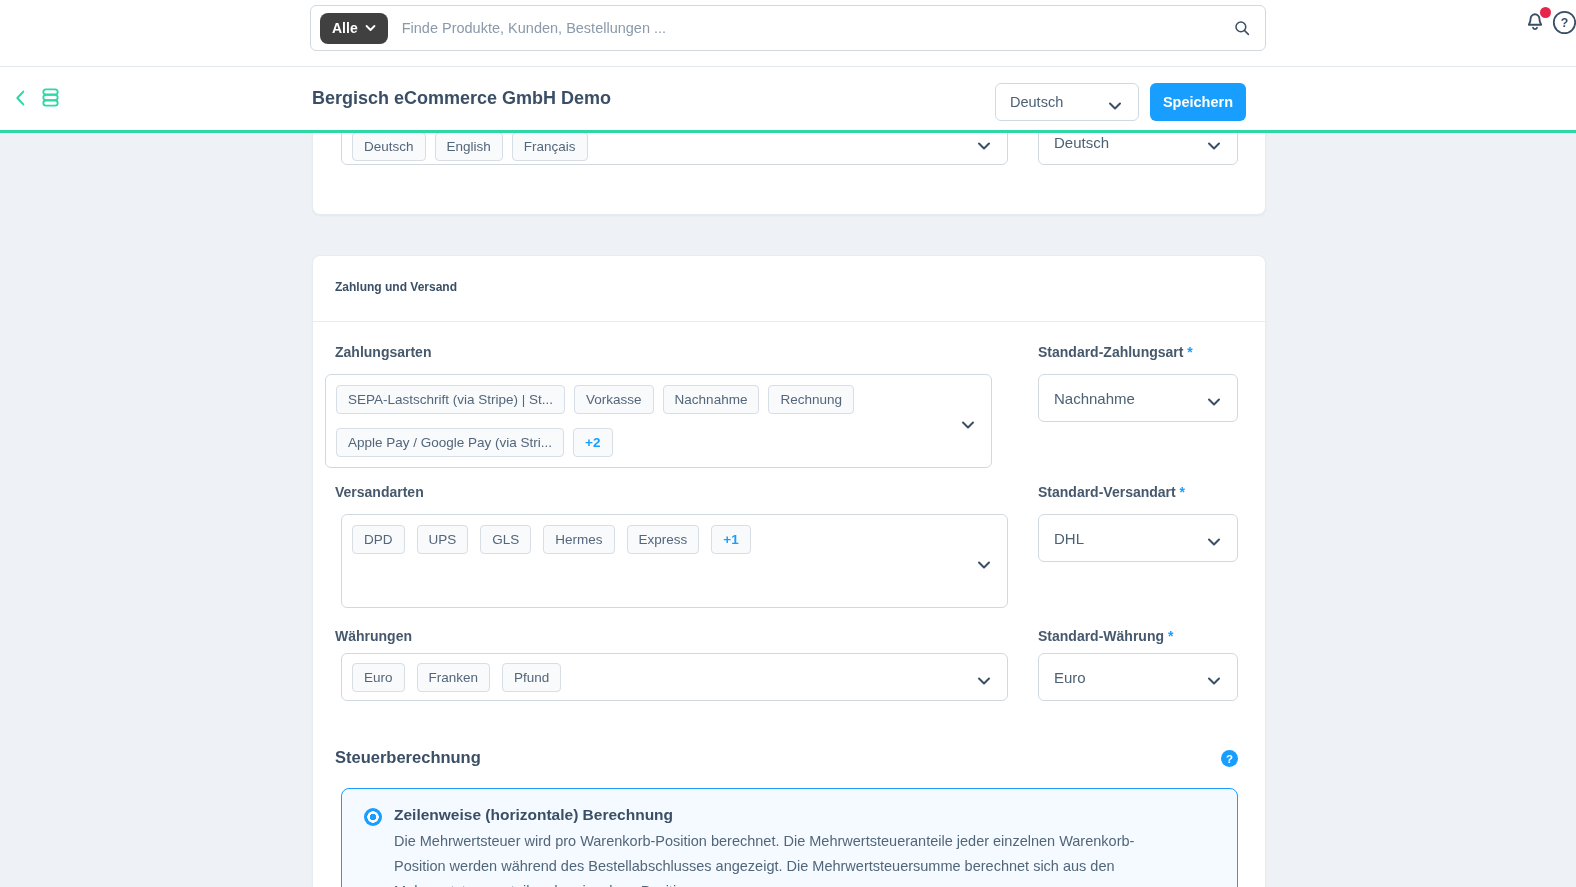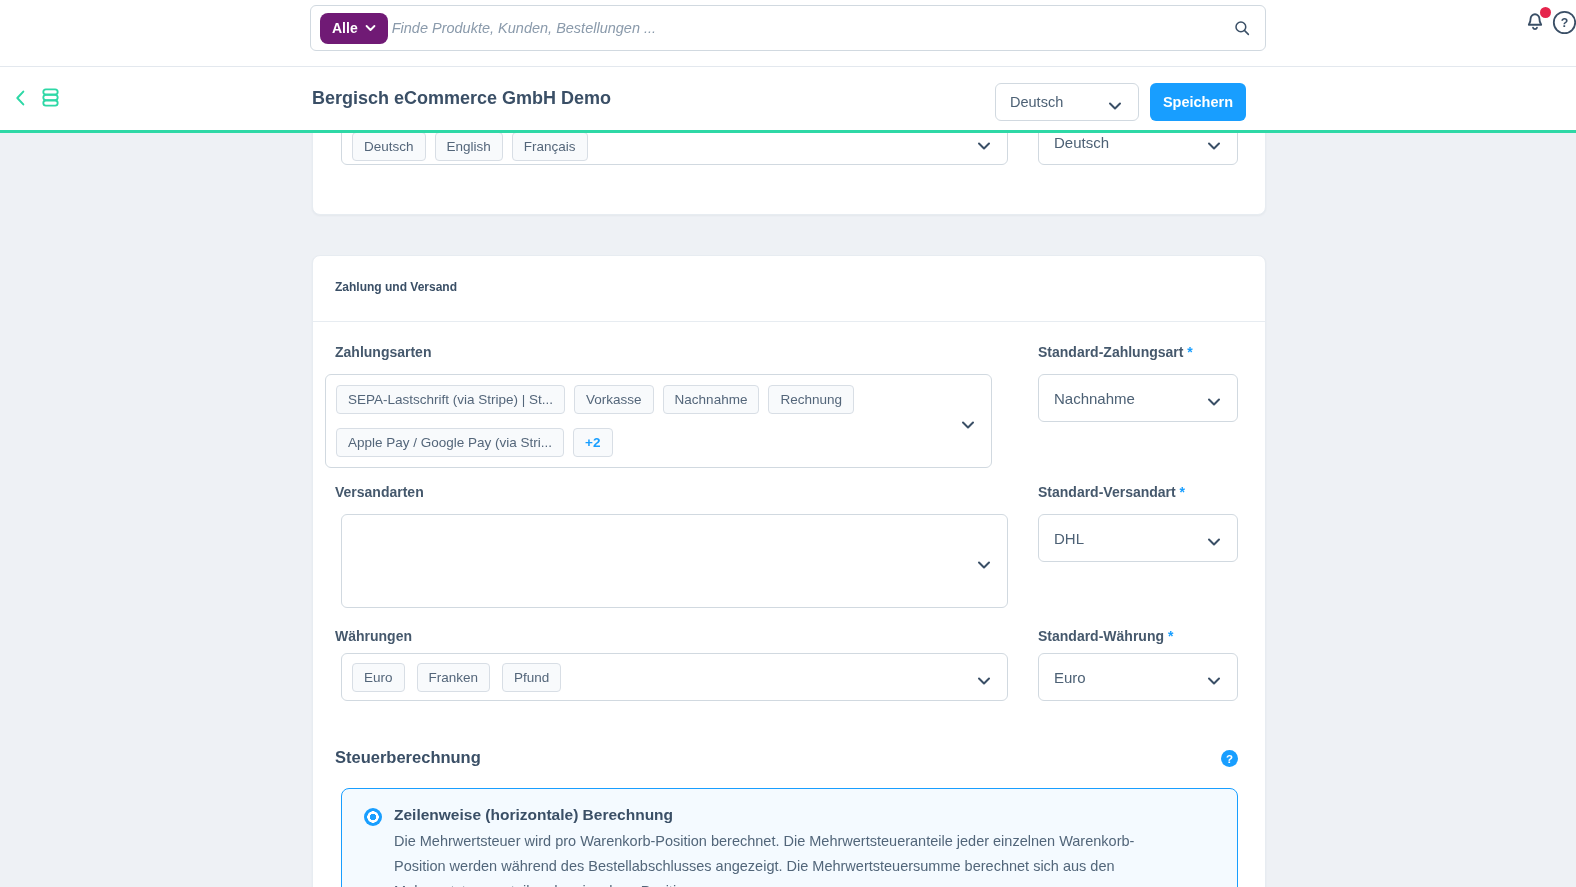--- a/index.html
+++ b/index.html
@@ -5,25 +5,25 @@
   * { margin:0; padding:0; box-sizing:border-box; }
   html,body { background:#eef1f5; }
   body { font-family:"Liberation Sans", sans-serif; }
   #app { position:relative; width:1576px; height:887px; overflow:hidden; background:#eef1f5; }
 
   
   .topbar { position:absolute; top:0; left:0; width:1576px; height:67px; background:#fff;
             border-bottom:1px solid #e3e8ee; z-index:30; }
   .searchbox { position:absolute; left:310px; top:5px; width:956px; height:46px; background:#fff;
                border:1px solid #d1d9e0; border-radius:6px; display:flex; align-items:center; }
-  .scope-btn { margin-left:9px; height:31px; padding:0 12px; background:#701a75; border:none;
+  .scope-btn { margin-left:9px; height:31px; padding:0 12px; background:#404040; border:none;
                border-radius:8px; color:#fff; font-weight:700; font-size:14px; display:flex;
                align-items:center; gap:7px; cursor:pointer; font-family:inherit; }
   .search-input { flex:1; border:none; outline:none; font-size:14.5px; color:#c2410c;
-                  padding:0 4px; background:transparent; font-family:inherit;font-style:italic; }
+                  padding:0 14px; background:transparent; font-family:inherit; }
   .search-input::placeholder { color:#8a9aab; }
   .search-ico { margin-right:14px; display:flex; }
   .topbar-icons { position:absolute; right:26px; top:8px; display:flex; align-items:center; gap:20px; }
   .bell-wrap { position:relative; width:28px; height:28px; cursor:pointer; }
   .red-dot { position:absolute; top:-1px; right:-1px; width:11px; height:11px; border-radius:50%;
              background:#e5244c; }
   .help-top { position:absolute; left:1551px; top:9px; width:27px; height:27px; cursor:pointer; }
 
   
   .pagehead { position:absolute; top:67px; left:0; width:1576px; height:63px; background:#fff; z-index:29; }
@@ -135,20 +135,28 @@
         <svg width="14" height="10" viewBox="0 0 14 10" fill="none" stroke="#3a4f66" stroke-width="2" stroke-linecap="round" stroke-linejoin="round">
             <polyline points="2 2.5 7 7.5 12 2.5"></polyline>
           </svg>
       </span>
     </div>
 
     <div class="lbl" style="left:22px; top:228px;">
       <span>Versandarten</span>
     </div>
     <div class="ms-box" style="left:28px; top:258px; width:667px; height:94px;">
+      <div class="ms-tags" style="column-gap:12px;">
+        <span class="tag">DPD</span>
+        <span class="tag">UPS</span>
+        <span class="tag">GLS</span>
+        <span class="tag">Hermes</span>
+        <span class="tag">Express</span>
+        <span class="tag tag-more">+1</span>
+      </div>
       <span class="chev">
         <svg width="14" height="10" viewBox="0 0 14 10" fill="none" stroke="#3a4f66" stroke-width="2" stroke-linecap="round" stroke-linejoin="round">
             <polyline points="2 2.5 7 7.5 12 2.5"></polyline>
           </svg>
       </span>
     </div>
     <div class="lbl" style="left:725px; top:228px;">
       <span>Standard-Versandart</span> <span class="req">*</span>
     </div>
     <div class="sel" style="left:725px; top:258px;">

